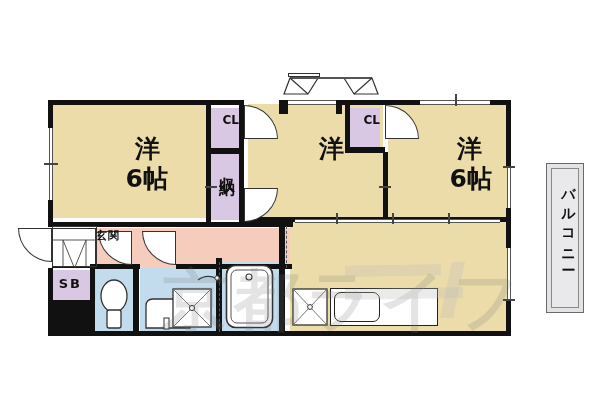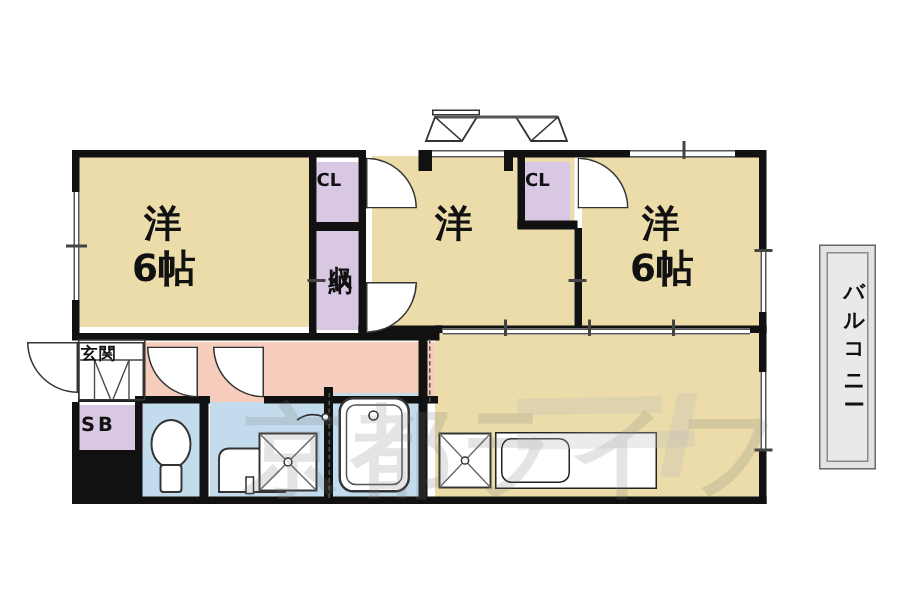--- a/index.html
+++ b/index.html
@@ -4,21 +4,21 @@
 <style>
   html,body{margin:0;padding:0;background:#ffffff;}
   body{width:600px;height:400px;overflow:hidden;
        font-family:"DejaVu Sans","Liberation Sans",sans-serif;}
   #plan{position:relative;width:600px;height:400px;background:#ffffff;}
   .wall{position:absolute;background:#111111;}
   .thinwall{position:absolute;background:#1a1a1a;}
   .room{position:absolute;box-sizing:border-box;}
 
   .lbl{position:absolute;color:#111;font-weight:700;line-height:1;
-       white-space:pre;text-align:left;}
+       white-space:pre;text-align:right;}
   .lbl-v{writing-mode:vertical-rl;}
 
   
   .f-tatami{background:#ecdca9;}
   .f-ldk{background:#ecdca9;}
   .f-closet{background:#d9c8e4;}
   .f-hall{background:#f6cdbd;}
   .f-wet{background:#c2dced;}
   .f-entry{background:#ffffff;}
 

